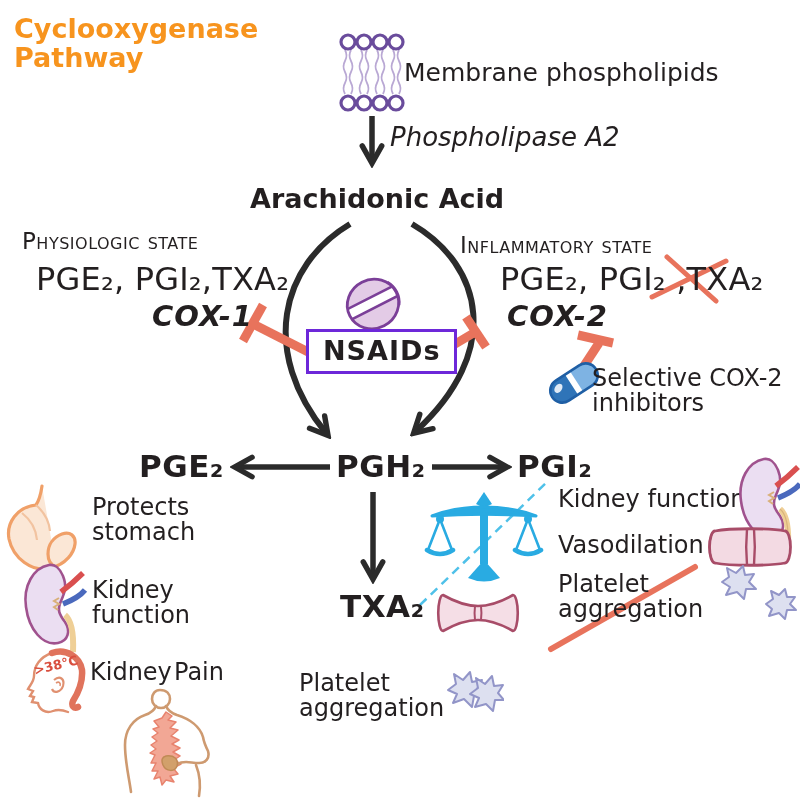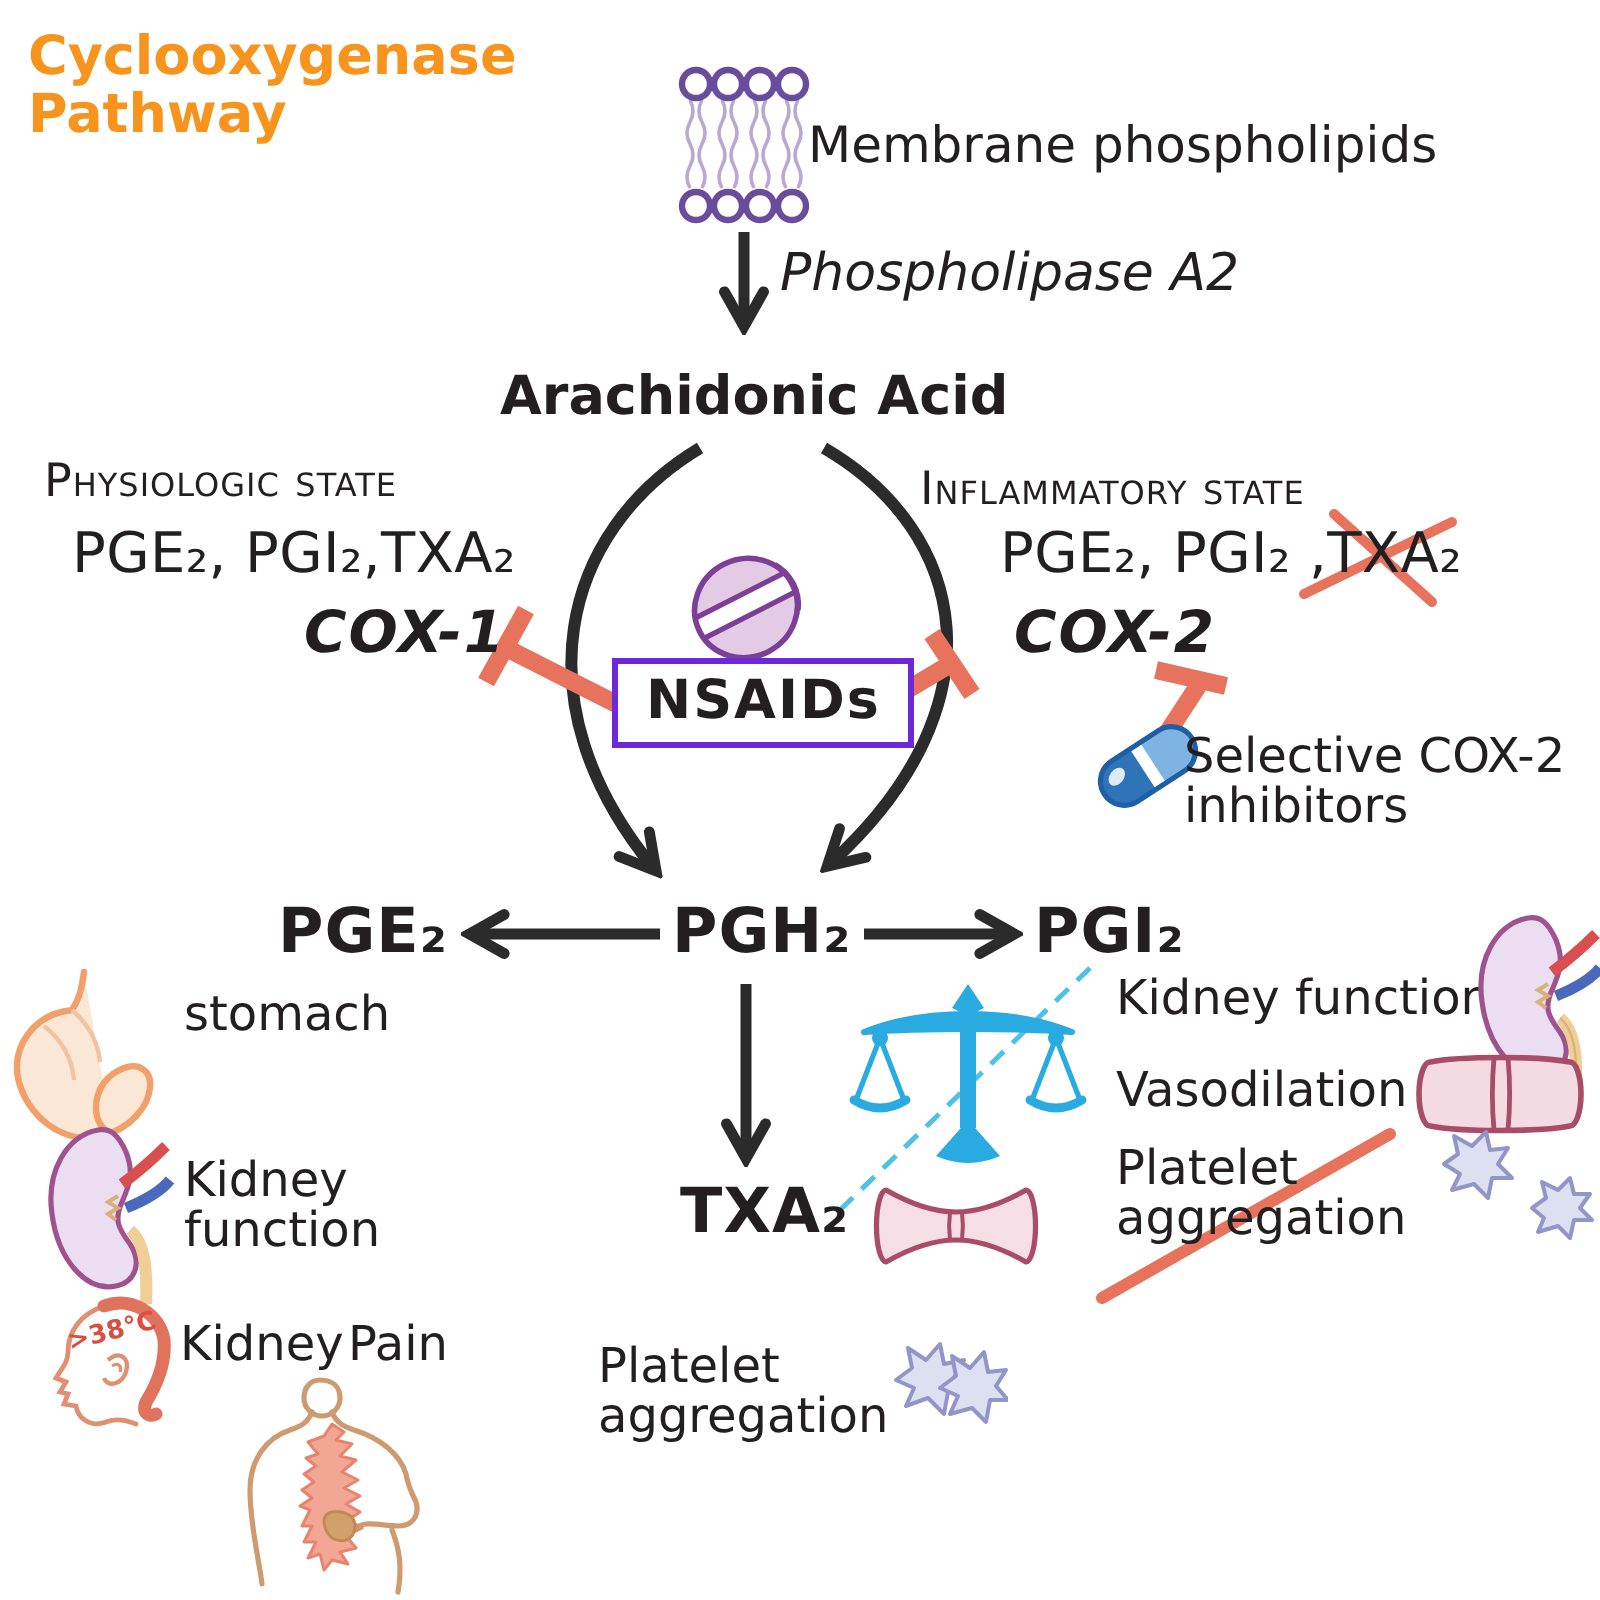--- a/index.html
+++ b/index.html
@@ -4,21 +4,21 @@
 <style>
   html,body{margin:0;padding:0;background:#fff;}
   .diagram{position:relative;width:800px;height:800px;background:#fff;overflow:hidden;
            font-family:"DejaVu Sans","Liberation Sans",sans-serif;color:#231F20;}
   .abs{position:absolute;white-space:nowrap;}
   .title{font-size:27px;font-weight:bold;line-height:1.08;color:#F7941E;}
   .hand{font-size:24px;line-height:1.06;}
   .ital{font-style:italic;}
   .bold{font-weight:bold;}
   .state-header{font-size:23px;font-variant:small-caps;letter-spacing:.5px;}
-  .products{font-size:28px;letter-spacing:.2px;}
+  .products{font-size:32px;letter-spacing:.2px;}
   .cox{font-size:29px;font-weight:bold;font-style:italic;letter-spacing:1px;}
   .node{font-size:31px;font-weight:bold;letter-spacing:.5px;}
   .nsaids-box{border:3px solid #6d28d9;background:#fff;padding:3px 14px 5px 14px;
               font-size:27px;font-weight:bold;letter-spacing:1px;}
   .effect{font-size:24px;line-height:1.05;}
   svg{display:block;}
   .bg{position:absolute;left:0;top:0;}
 </style>
 </head>
 <body>
@@ -208,20 +208,21 @@
       <path d="M26 26 L34 20 L32 10 L41 16 L48 8 L50 18 L59 17 L54 25 L60 32 L51 32 L49 43 L42 36 L31 39 L35 30 Z"></path>
     </g>
   </svg>
 
   <svg class="abs" style="left:4px;top:484px;" width="88" height="96" viewBox="0 0 88 96">
     <path d="M38 2 C 37 9, 36 15, 32 21 C 13 23, 2 39, 5 55 C 9 74, 28 89, 47 84 C 62 80, 70 69, 71 60 C 72 52, 66 47, 58 50 C 50 53, 44 60, 44 70 C 44 76, 47 81, 52 83" fill="#FBE7D6" stroke="#F0A068" stroke-width="3.2" stroke-linecap="round" stroke-linejoin="round"></path>
     <path d="M32 21 C 40 28, 45 37, 46 47" fill="none" stroke="#F2C3A0" stroke-width="2.2"></path>
     <path d="M18 29 C 27 36, 32 45, 33 56" fill="none" stroke="#F2C3A0" stroke-width="2.2"></path>
   </svg>
   <div class="abs effect" style="left:92px;top:495px;">
+    <div>Protects</div>
     <div>stomach</div>
   </div>
 
   <svg class="abs" style="left:18px;top:562px;" width="70" height="92" viewBox="0 0 64 92">
     <path d="M28 3 C 12 6, 2 24, 5 45 C 8 68, 22 84, 37 81 C 47 79, 50 69, 44 60 C 38 52, 36 48, 40 39 C 44 30, 46 24, 42 14 C 38 5, 34 2, 28 3 Z" fill="#EBDEF2" stroke="#A0528E" stroke-width="2.6"></path>
     <path d="M44 53 C 50 58, 53 68, 52 90" fill="none" stroke="#EFCF96" stroke-width="6"></path>
     <path d="M40 30 C 48 24, 56 17, 62 11" fill="none" stroke="#D94F4F" stroke-width="5.5"></path>
     <path d="M42 42 C 52 38, 60 33, 64 28" fill="none" stroke="#4A69BD" stroke-width="5.5"></path>
     <path d="M38 36 l-5 3 l5 3 l-5 3 l4 3" fill="none" stroke="#D9B07A" stroke-width="2"></path>
   </svg>

